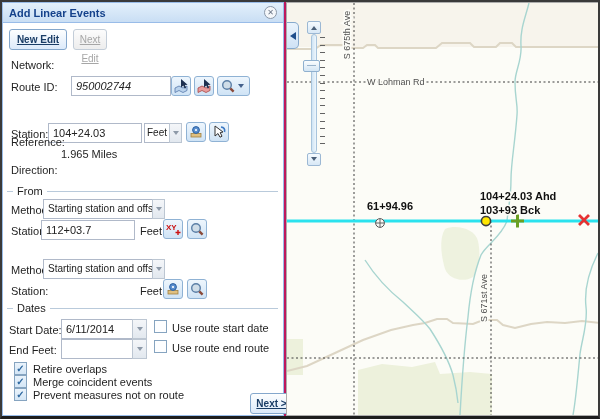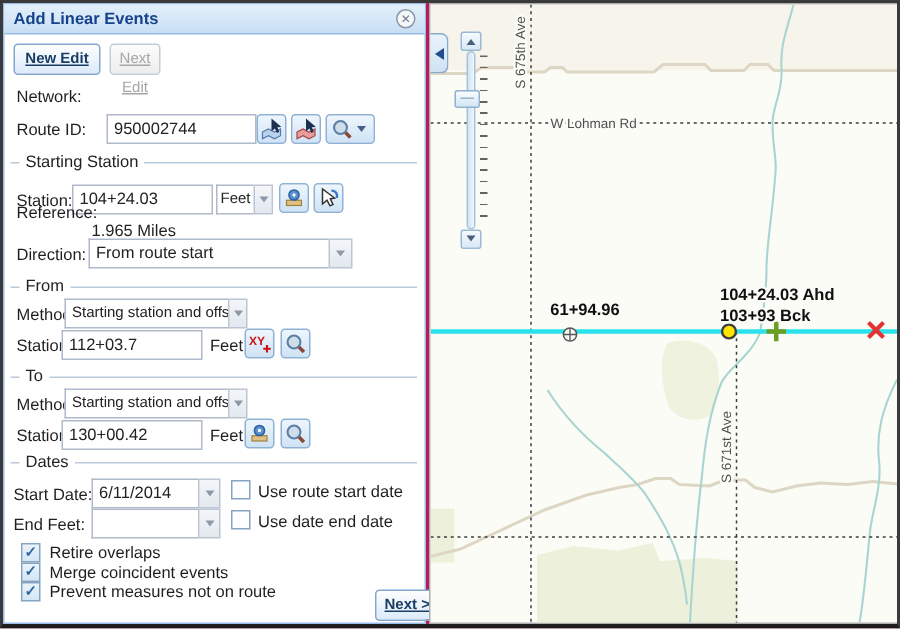--- a/index.html
+++ b/index.html
@@ -103,46 +103,41 @@
       <span class="t">Add Linear Events</span>
       <span class="close">✕</span>
     </div>
 
     <div class="btn" style="left:6px;top:26px;width:58px;">New Edit</div>
     <div class="btn disabled" style="left:70px;top:26px;width:34px;">Next Edit</div>
 
     <div class="lbl" style="left:8px;top:56px;">Network:</div>
 
     <div class="lbl" style="left:8px;top:78px;">Route ID:</div>
-    <div class="inp" style="left:68px;top:73px;width:100px;">950002744</div>
+    <div class="inp" style="left:68px;top:73px;width:100px;font-style:italic;">950002744</div>
     <div class="ibtn" style="left:168px;top:73px;">
       <svg width="16" height="16">
         <path d="M2,10 l4,-2 4,2 4,-2 v4.5 l-4,2 -4,-2 -4,2 z" fill="#b9d2ec" stroke="#5577aa" stroke-width="0.8"></path>
         <path d="M8,1 L8,9.5 L10.3,7.6 L11.6,10.6 L13.2,9.9 L11.9,6.9 L14.6,6.7 Z" fill="#1d3050"></path>
       </svg>
     </div>
     <div class="ibtn" style="left:191px;top:73px;">
       <svg width="16" height="16">
         <path d="M2,10 l4,-2 4,2 4,-2 v4.5 l-4,2 -4,-2 -4,2 z" fill="#e89c9c" stroke="#a74444" stroke-width="0.8"></path>
         <path d="M8,1 L8,9.5 L10.3,7.6 L11.6,10.6 L13.2,9.9 L11.9,6.9 L14.6,6.7 Z" fill="#1d3050"></path>
       </svg>
     </div>
     <div class="ibtn wide" style="left:214px;top:73px;">
       <svg width="16" height="16">
         <circle cx="7" cy="7" r="4.3" fill="#cfdde8" stroke="#5b7fa6" stroke-width="1.4"></circle>
         <line x1="10.3" y1="10.3" x2="13.6" y2="13.6" stroke="#8a4a3a" stroke-width="2.4"></line>
       </svg>
       <span class="car" style="margin-left:2px;"></span>
     </div>
 
-    <div class="fs" style="top:100px;">
-      <span class="ln a"></span>
-        <span class="lt">Starting Station</span>
-        <span class="ln b"></span>
-    </div>
     <div class="lbl" style="left:8px;top:125px;">Station:</div>
     <div class="inp" style="left:45px;top:120px;width:94px;">104+24.03</div>
     <div class="combo" style="left:141px;top:120px;width:38px;">
       <span class="cv" style="font-size:10px;padding-left:2px;">Feet</span>
       <span class="trg dim" style="width:13px;">
           <span class="car"></span>
         </span>
     </div>
     <div class="ibtn" style="left:183px;top:119px;">
       <svg width="16" height="16">
@@ -153,26 +148,20 @@
     </div>
     <div class="ibtn" style="left:206px;top:119px;">
       <svg width="16" height="16">
         <path d="M4,2 L4,12 L7,9.5 L9,13.2 L11,12.2 L9.2,8.6 L12,8 Z" fill="#fff" stroke="#333" stroke-width="1"></path>
         <path d="M10,3 q4.5,0.5 3.5,5" stroke="#3b78c3" fill="none" stroke-width="1.6"></path>
       </svg>
     </div>
     <div class="lbl" style="left:8px;top:133px;">Reference:</div>
     <div class="lbl" style="left:58px;top:145px;">1.965 Miles</div>
     <div class="lbl" style="left:8px;top:161px;">Direction:</div>
-    <div class="combo" style="left:56px;top:156px;width:176px;">
-      <span class="cv">From route start</span>
-      <span class="trg dim">
-          <span class="car"></span>
-        </span>
-    </div>
 
     <div class="fs" style="top:183px;">
       <span class="ln a"></span>
         <span class="lt">From</span>
         <span class="ln b"></span>
     </div>
     <div class="lbl" style="left:8px;top:201px;">Method:</div>
     <div class="combo" style="left:40px;top:196px;width:122px;">
       <span class="cv" style="font-size:10px;">Starting station and offset</span>
       <span class="trg dim" style="width:13px;">
@@ -188,34 +177,28 @@
         <path d="M10.5,11.5 h5 M13,9 v5" stroke="#cc1111" stroke-width="1.4"></path>
       </svg>
     </div>
     <div class="ibtn" style="left:184px;top:216px;">
       <svg width="16" height="16">
         <circle cx="7" cy="7" r="4.3" fill="#cfdde8" stroke="#5b7fa6" stroke-width="1.4"></circle>
         <line x1="10.3" y1="10.3" x2="13.6" y2="13.6" stroke="#8a4a3a" stroke-width="2.4"></line>
       </svg>
     </div>
 
-    <div class="fs" style="top:243px;">
-      <span class="ln a"></span>
-        <span class="lt">To</span>
-        <span class="ln b"></span>
-    </div>
     <div class="lbl" style="left:8px;top:261px;">Method:</div>
     <div class="combo" style="left:40px;top:256px;width:122px;">
       <span class="cv" style="font-size:10px;">Starting station and offset</span>
       <span class="trg dim" style="width:13px;">
           <span class="car"></span>
         </span>
     </div>
     <div class="lbl" style="left:8px;top:282px;">Station:</div>
-    <div class="inp" style="left:38px;top:277px;width:94px;">130+00.42</div>
     <div class="unittext" style="left:137px;top:282px;">Feet</div>
     <div class="ibtn" style="left:160px;top:276px;">
       <svg width="16" height="16">
         <rect x="3" y="9.5" width="10" height="3.5" fill="#e0c080" stroke="#a08040" stroke-width="0.8"></rect>
         <circle cx="8" cy="6" r="3.4" fill="#5a8fd0" stroke="#2a5fa0"></circle>
         <circle cx="8" cy="6" r="1.1" fill="#fff"></circle>
       </svg>
     </div>
     <div class="ibtn" style="left:184px;top:276px;">
       <svg width="16" height="16">
@@ -240,21 +223,21 @@
     <div class="lbl" style="left:169px;top:319px;">Use route start date</div>
 
     <div class="lbl" style="left:6px;top:341px;">End Feet:</div>
     <div class="combo" style="left:58px;top:336px;width:86px;">
       <span class="cv"></span>
       <span class="trg dim" style="width:15px;">
           <span class="car"></span>
         </span>
     </div>
     <div class="chk" style="left:151px;top:337px;"></div>
-    <div class="lbl" style="left:169px;top:339px;">Use date end date</div>
+    <div class="lbl" style="left:169px;top:339px;">Use route end route</div>
 
     <div class="chk on" style="left:11px;top:359px;"><span>✓</span></div>
     <div class="lbl" style="left:30px;top:360px;">Retire overlaps</div>
     <div class="chk on" style="left:11px;top:372px;"><span>✓</span></div>
     <div class="lbl" style="left:30px;top:373px;">Merge coincident events</div>
     <div class="chk on" style="left:11px;top:385px;"><span>✓</span></div>
     <div class="lbl" style="left:30px;top:386px;">Prevent measures not on route</div>
 
     <div class="btn" style="left:247px;top:390px;width:43px;">Next &gt;</div>
   </div>

